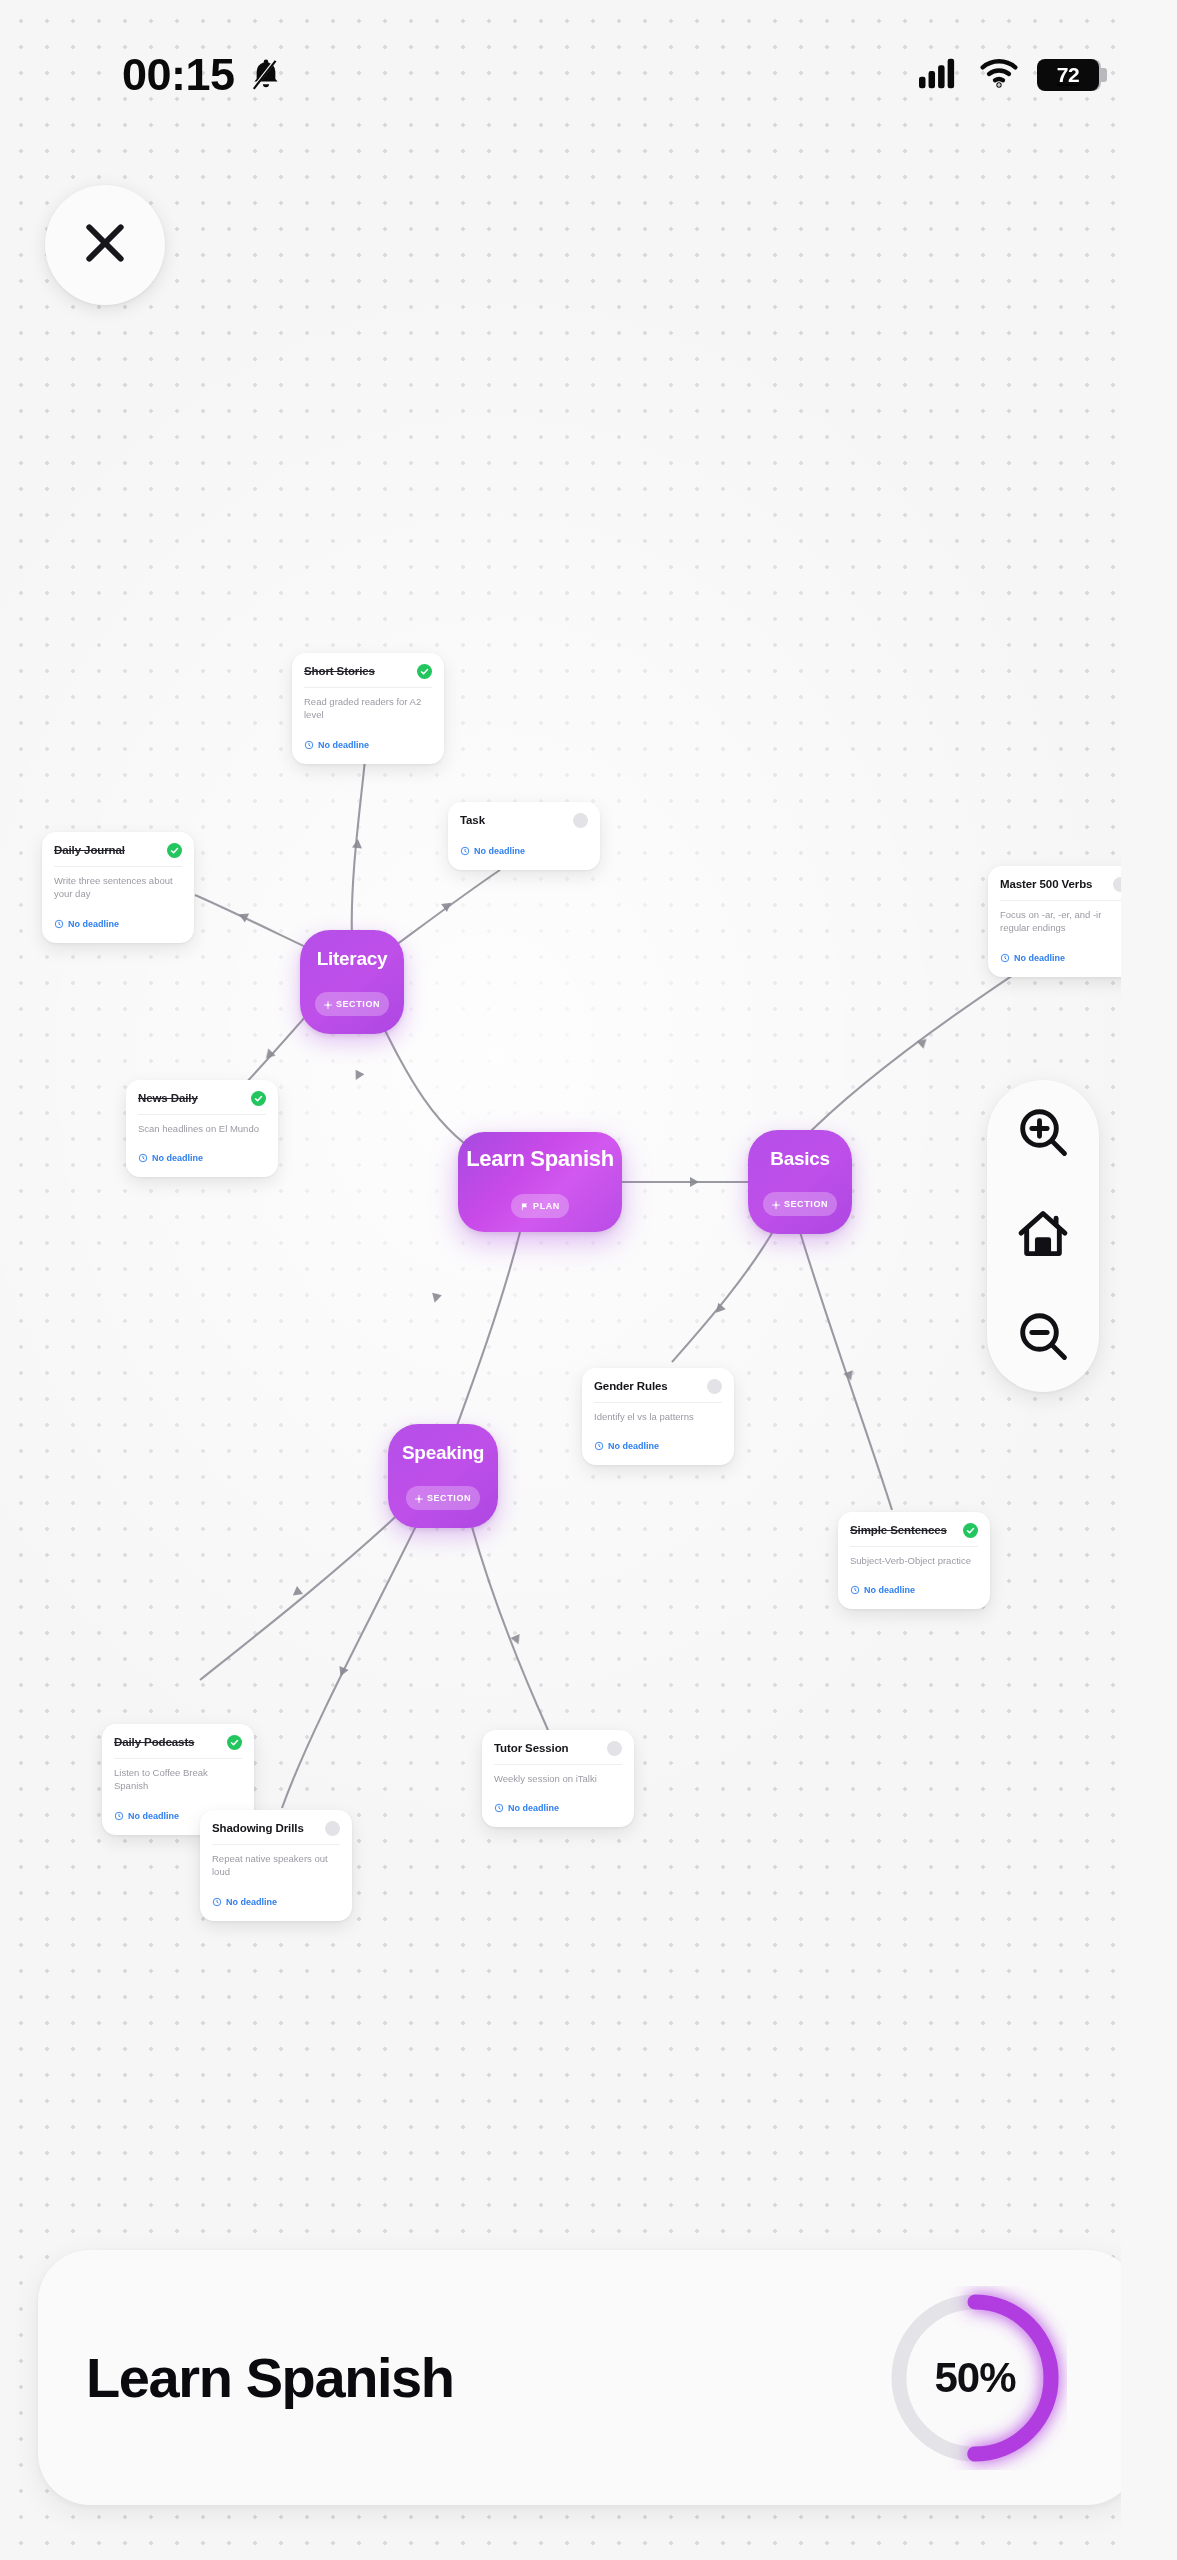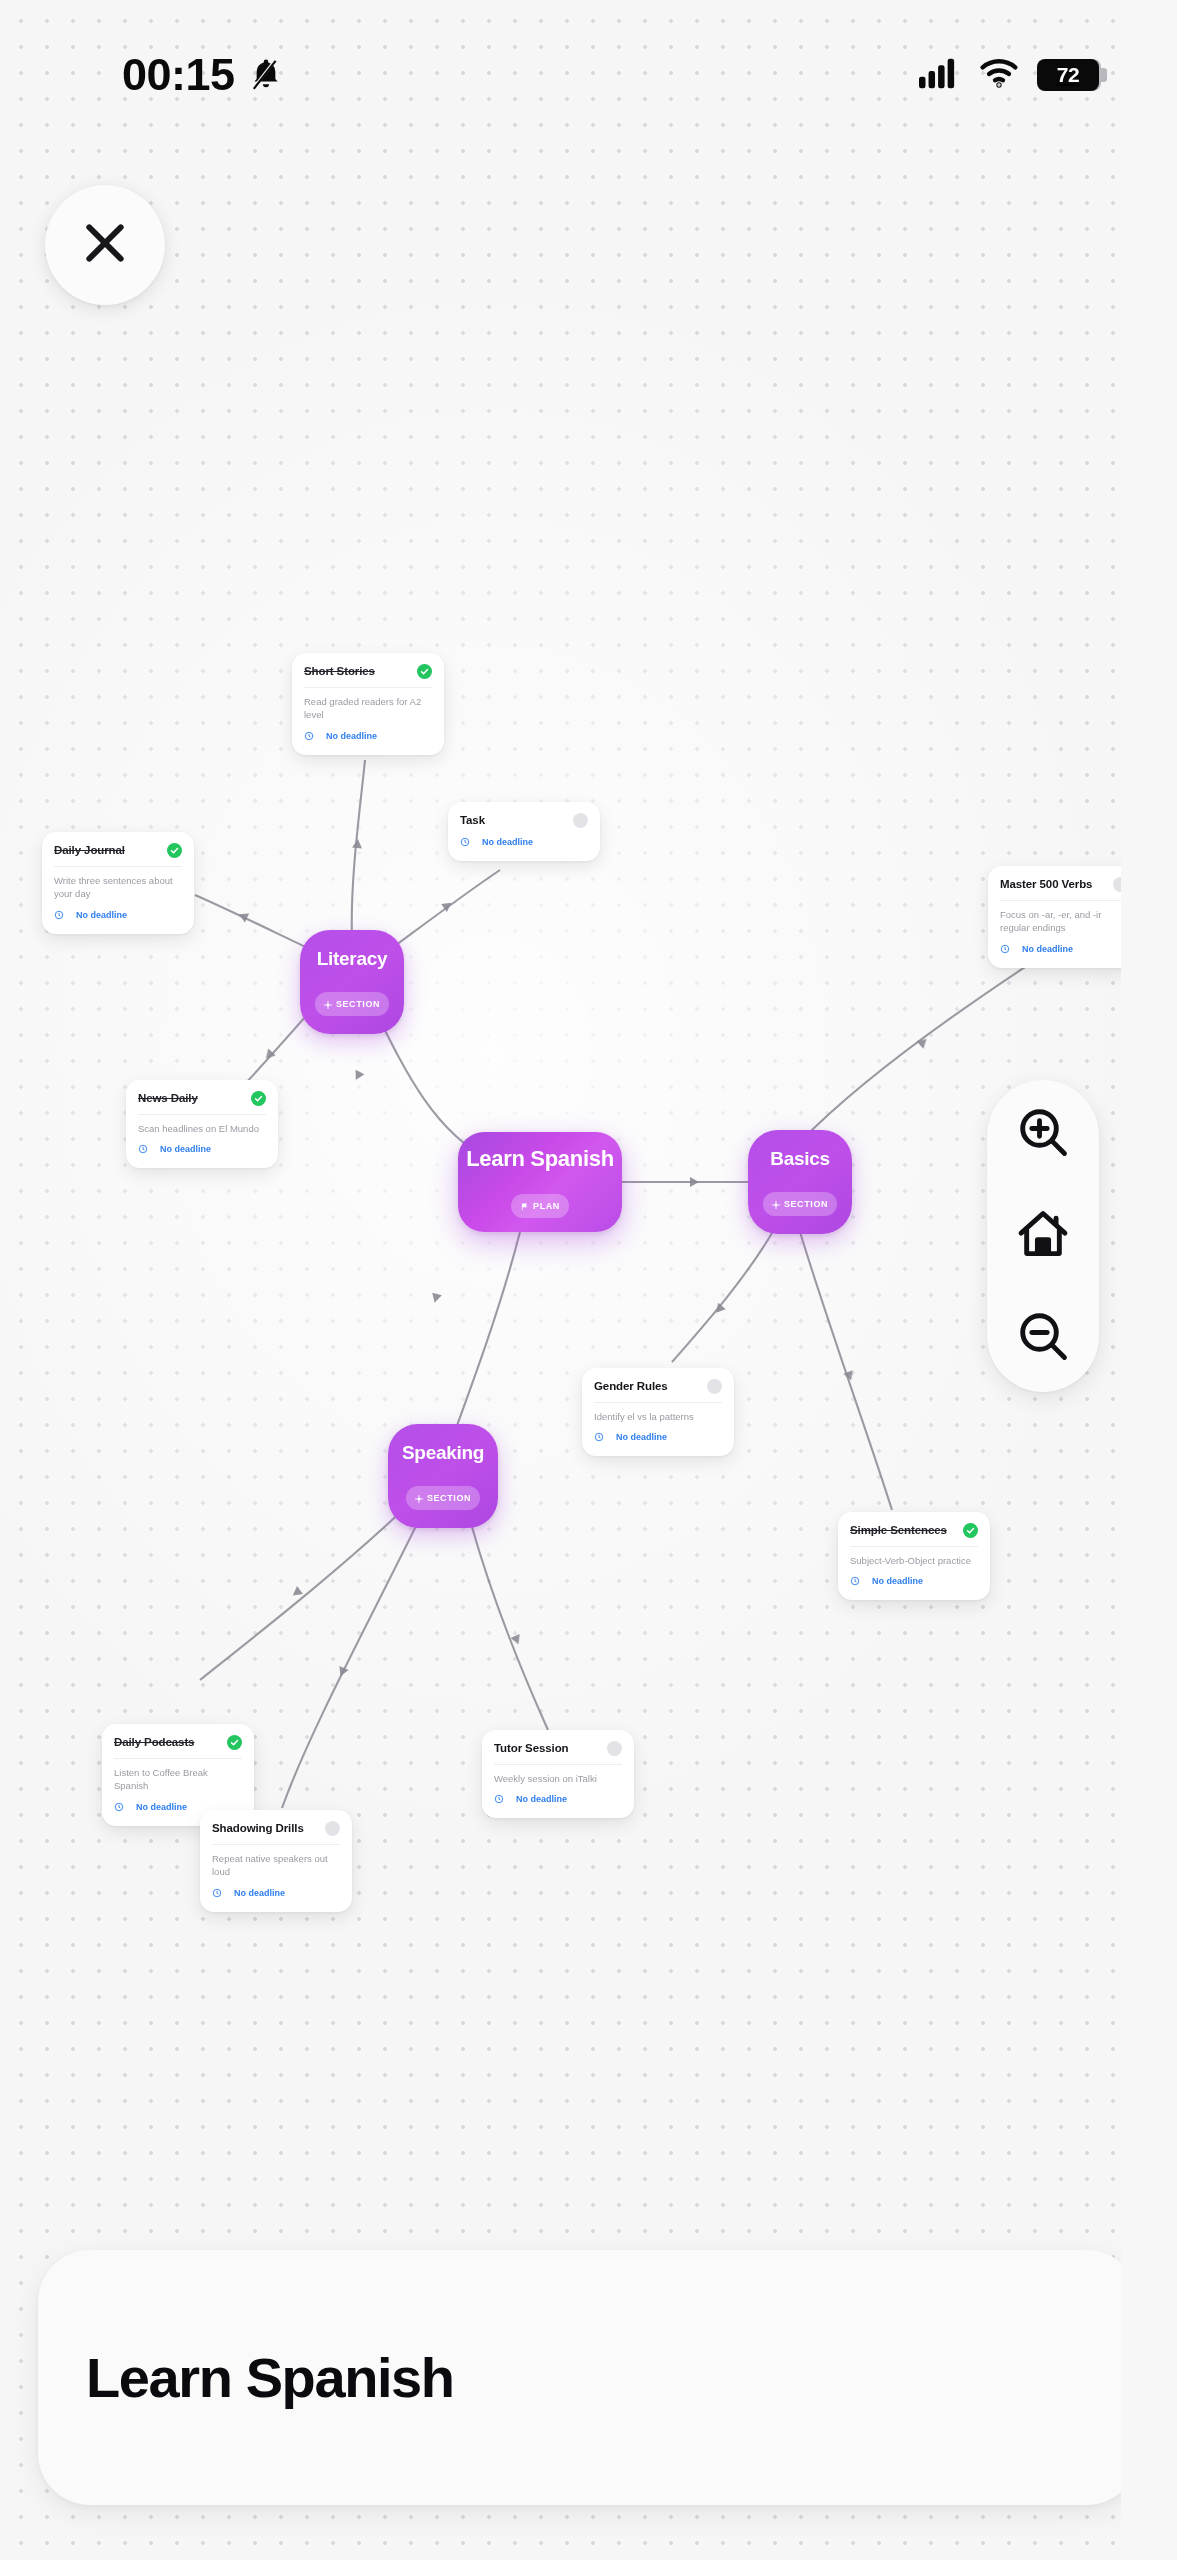--- a/index.html
+++ b/index.html
@@ -109,21 +109,21 @@
   .check-done {
     flex: none; width: 15px; height: 15px; border-radius: 50%;
     background: #22c55e; display: flex; align-items: center; justify-content: center;
   }
   .check-todo {
     flex: none; width: 15px; height: 15px; border-radius: 50%;
     background: #e3e3e7;
   }
   .task-sep { height: 1px; background: #eeeef1; margin: 8px 0 7px 0; }
   .task-desc { font-size: 9.5px; color: #9a9aa4; line-height: 1.42; }
-  .task-meta { display: flex; align-items: center; gap: 12px; margin-top: 5px; }
+  .task-meta { display: flex; align-items: center; gap: 4px; margin-top: 14px; }
   .task-meta-text { font-size: 9px; font-weight: 600; color: #2f7ff0; }
 
   
   #zoom-controls {
     position: absolute; right: 22px; top: 1080px;
     width: 112px; padding: 22px 0;
     background: #fbfbfb; border-radius: 56px;
     box-shadow: 0 6px 22px rgba(0,0,0,0.09), 0 1px 3px rgba(0,0,0,0.05);
     display: flex; flex-direction: column; align-items: center; gap: 38px;
     z-index: 30;
@@ -530,14 +530,30 @@
           <circle cx="10.5" cy="10.5" r="7.2"></circle>
           <path d="M15.8 15.8 L21.2 21.2"></path>
           <path d="M7.2 10.5h6.6"></path>
         </svg>
       </span>
     </div>
   </div>
 
   <div id="bottom-bar">
     <span id="bottom-title">Learn Spanish</span>
+    <div id="progress-ring">
+      <svg width="184" height="184" viewBox="0 0 184 184">
+        <defs>
+          <filter id="ringGlow" x="-60%" y="-60%" width="220%" height="220%">
+            <feGaussianBlur stdDeviation="9" result="b"></feGaussianBlur>
+            <feMerge>
+                <feMergeNode in="b"></feMergeNode>
+                <feMergeNode in="SourceGraphic"></feMergeNode>
+              </feMerge>
+          </filter>
+        </defs>
+        <circle cx="92" cy="92" r="76" fill="none" stroke="#e4e4e8" stroke-width="15"></circle>
+        <circle id="ring-fg" cx="92" cy="92" r="76" fill="none" stroke="#b13ee0" stroke-width="15" stroke-linecap="round" filter="url(#ringGlow)" transform="rotate(-90 92 92)" stroke-dasharray="477.5220833456485" stroke-dashoffset="238.76104167282426"></circle>
+      </svg>
+      <span id="progress-pct">50%</span>
+    </div>
   </div>
 </div>
 
 </body></html>

